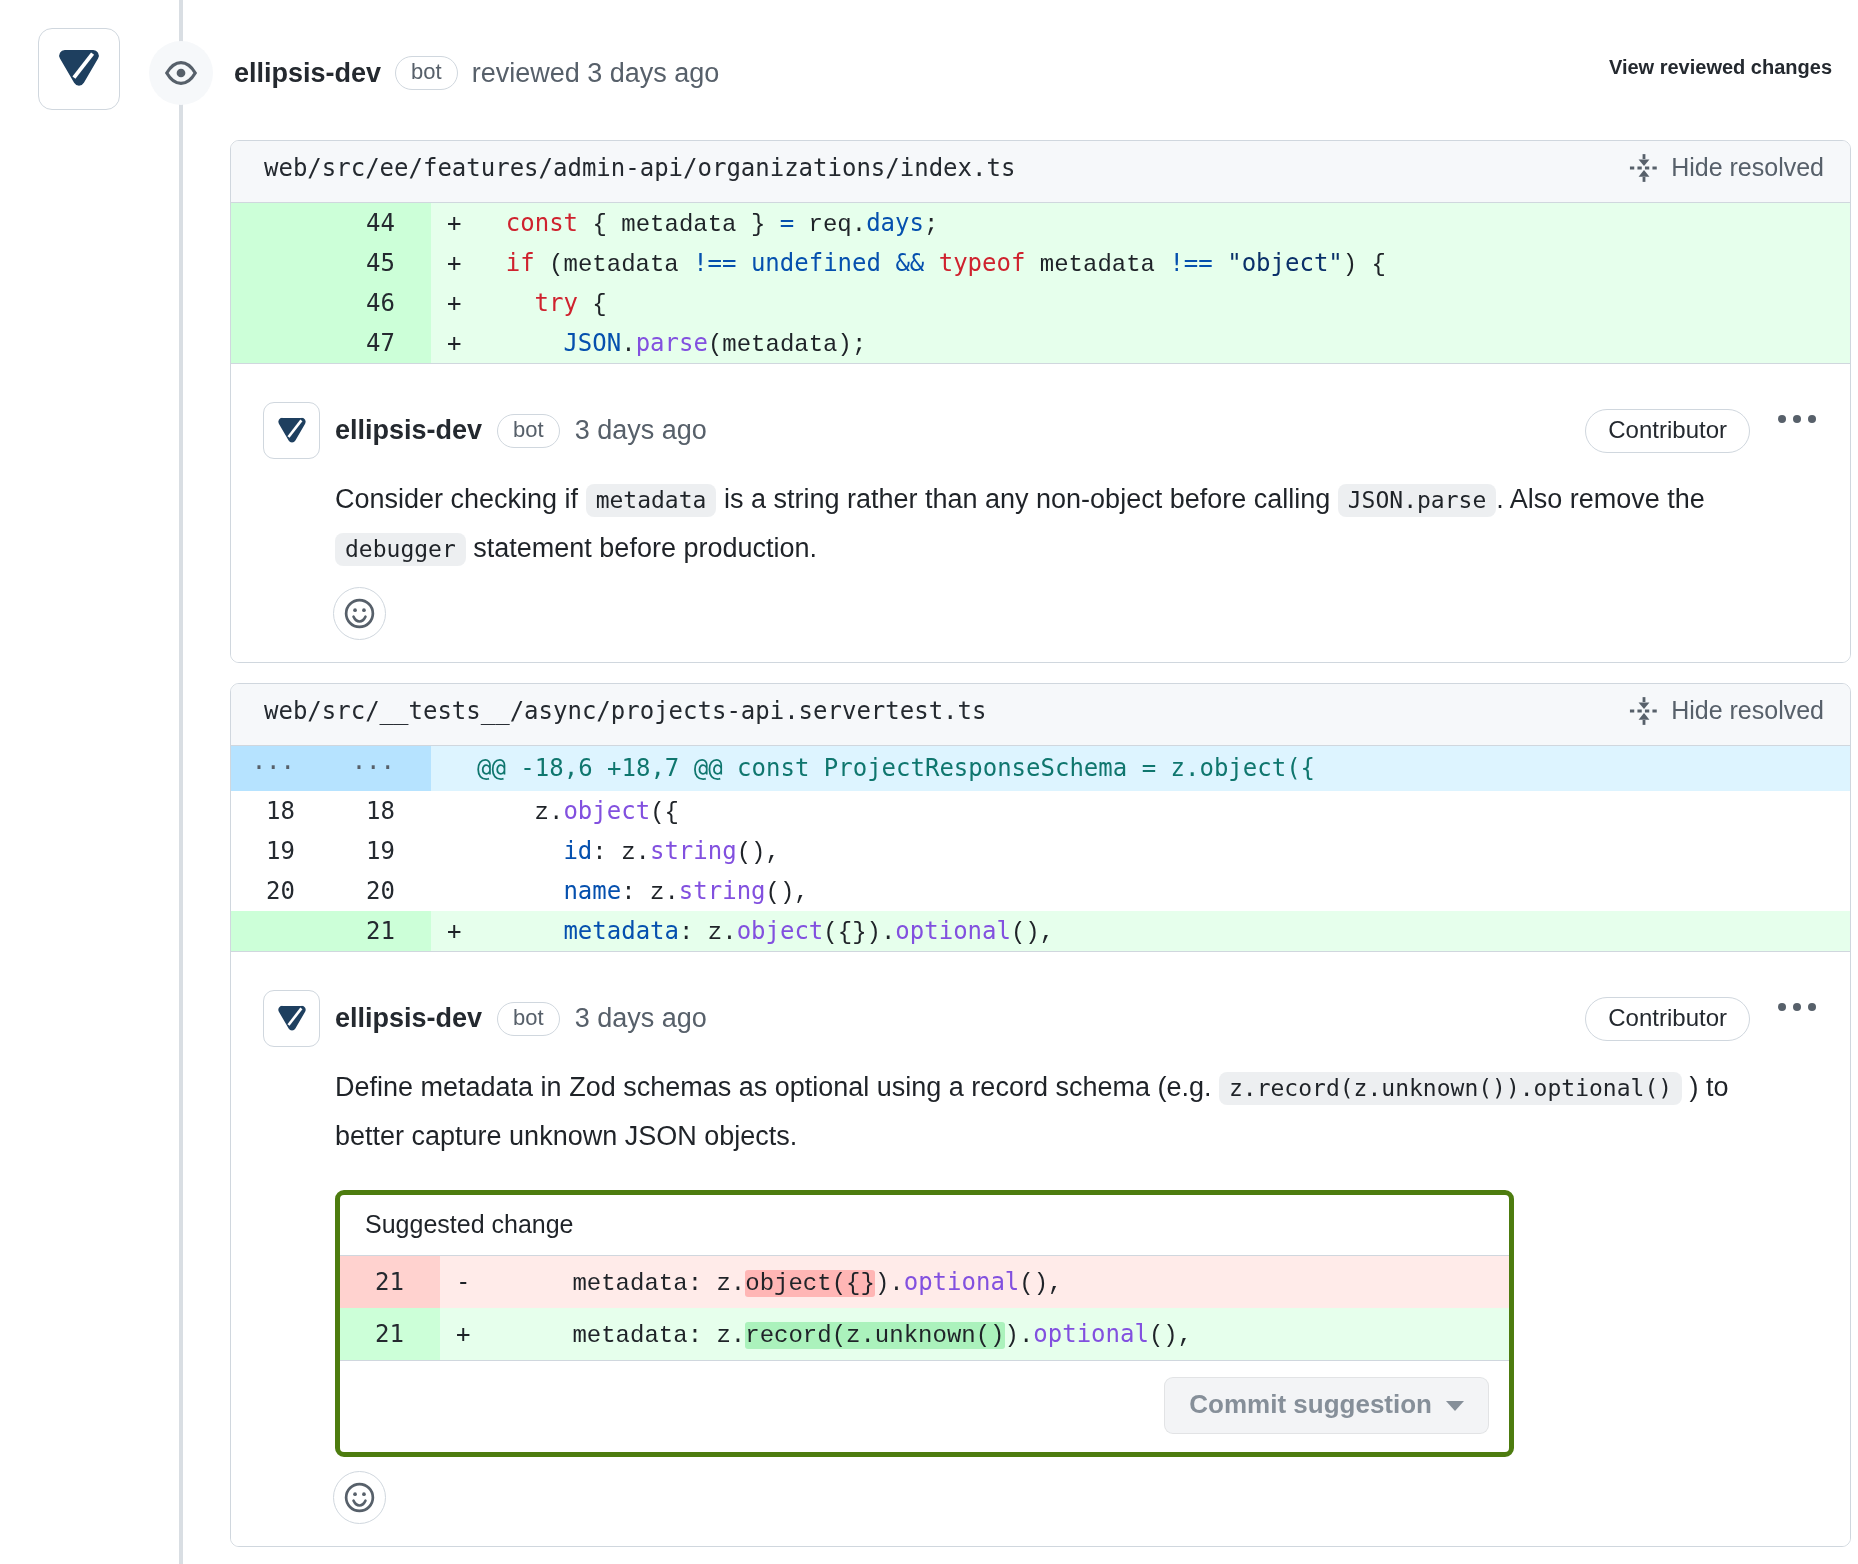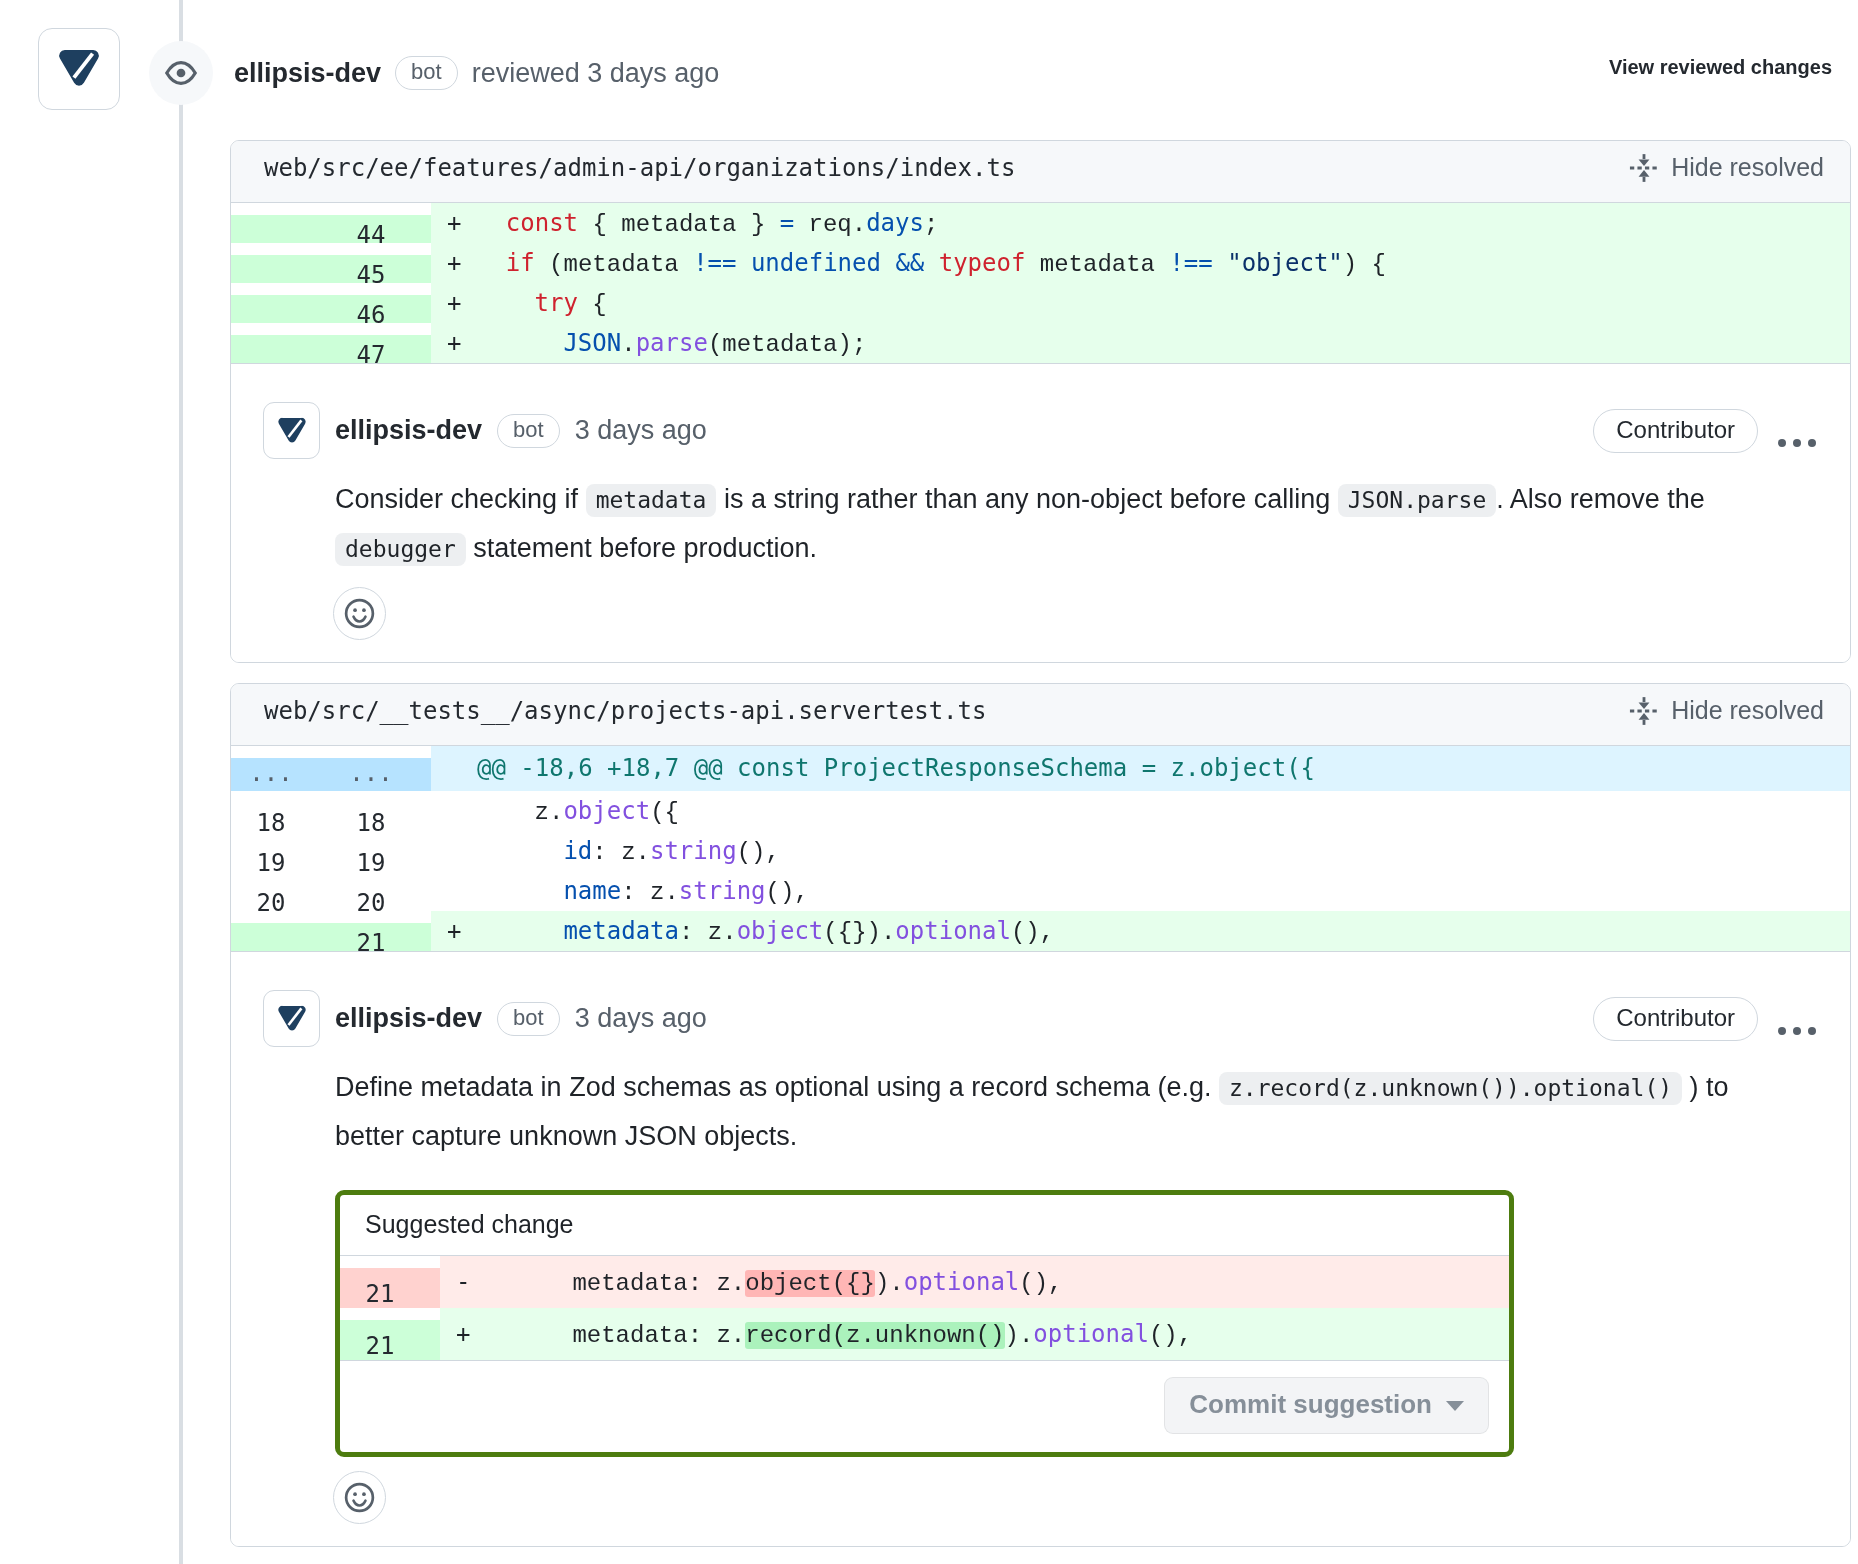--- a/index.html
+++ b/index.html
@@ -30,21 +30,21 @@
   .file-header { height:62px; display:flex; align-items:center; padding:0 26px 8px 33px;
     background:#f6f8fa; border-bottom:1px solid #d0d7de; border-radius:8px 8px 0 0; }
   .file-path { font-family:"DejaVu Sans Mono", monospace; font-size:24px; color:#24292f; cursor:pointer; }
   .hide-resolved { margin-left:auto; display:flex; align-items:center; gap:12px;
     font-size:25px; color:#57606a; cursor:pointer; background:none; border:none; }
   .hide-resolved svg { width:30px; height:30px; }
 
   
   .d-row { display:flex; height:40px; line-height:40px;
     font-family:"DejaVu Sans Mono", monospace; font-size:24px; }
-  .d-num { width:100px; flex:0 0 100px; text-align:center; padding-right:20px; color:#24292f; cursor:pointer;margin-top:12px; }
+  .d-num { width:100px; flex:0 0 100px; text-align:right; padding-right:36px; color:#24292f; cursor:pointer; }
   .d-sign { width:46px; flex:0 0 46px; padding-left:16px; }
   .d-code { flex:1; white-space:pre; overflow:hidden; }
   .row-add .d-num { background:#ccffd8; }
   .row-add .d-sign, .row-add .d-code { background:#e6ffec; }
   .row-ctx .d-num, .row-ctx .d-sign, .row-ctx .d-code { background:#fff; }
   .row-del .d-num { background:#ffd2cf; }
   .row-del .d-sign, .row-del .d-code { background:#ffebe9; }
   .row-hunk { height:45px; line-height:45px; }
   .row-hunk .d-num { background:#b6e3ff; color:#57606a; }
   .row-hunk .d-code { background:#ddf4ff; color:#0f766e; padding-left:46px; }
@@ -53,21 +53,21 @@
   .tok-s { color:#0a3069; } .tok-e { color:#8250df; }
   .hl-a { background:#abf2bc; border-radius:3px; }
   .hl-d { background:rgba(255,129,130,0.5); border-radius:3px; }
 
   
   .comment { border-top:1px solid #d0d7de; padding:38px 32px 22px; background:#fff; border-radius:0 0 8px 8px; }
   .c-head { display:flex; align-items:center; gap:15px; }
   .c-avatar { width:57px; height:57px; border:1px solid #d0d7de; border-radius:11px;
     display:flex; align-items:center; justify-content:center; background:#fff; flex:0 0 57px; }
   .c-avatar svg { width:40px; height:40px; }
-  .c-right { margin-left:auto; display:flex; align-items:flex-end; gap:18px; }
+  .c-right { margin-left:auto; display:flex; align-items:flex-start; gap:26px; }
   .contrib-pill { font-size:24px; font-weight:500; color:#24292f; padding:6px 22px 8px;
     border:1px solid #d0d7de; border-radius:999px; background:#fff; }
   .kebab { display:flex; gap:7px; cursor:pointer; background:none; border:none; padding:6px 2px; }
   .kebab i { width:8px; height:8px; border-radius:50%; background:#57606a; }
   .c-body { margin:16px 0 0 72px; font-size:27px; line-height:48px; color:#1f2328; max-width:1450px; }
   .inline-code { font-family:"DejaVu Sans Mono", monospace; font-size:23px;
     background:rgba(175,184,193,0.22); padding:3px 10px 4px; border-radius:8px; }
   .smiley-btn { margin:14px 0 0 70px; width:53px; height:53px; border-radius:50%;
     border:1px solid #d0d7de; background:#fff; display:flex; align-items:center; justify-content:center; cursor:pointer; }
   .smiley-btn svg { width:31px; height:31px; }

